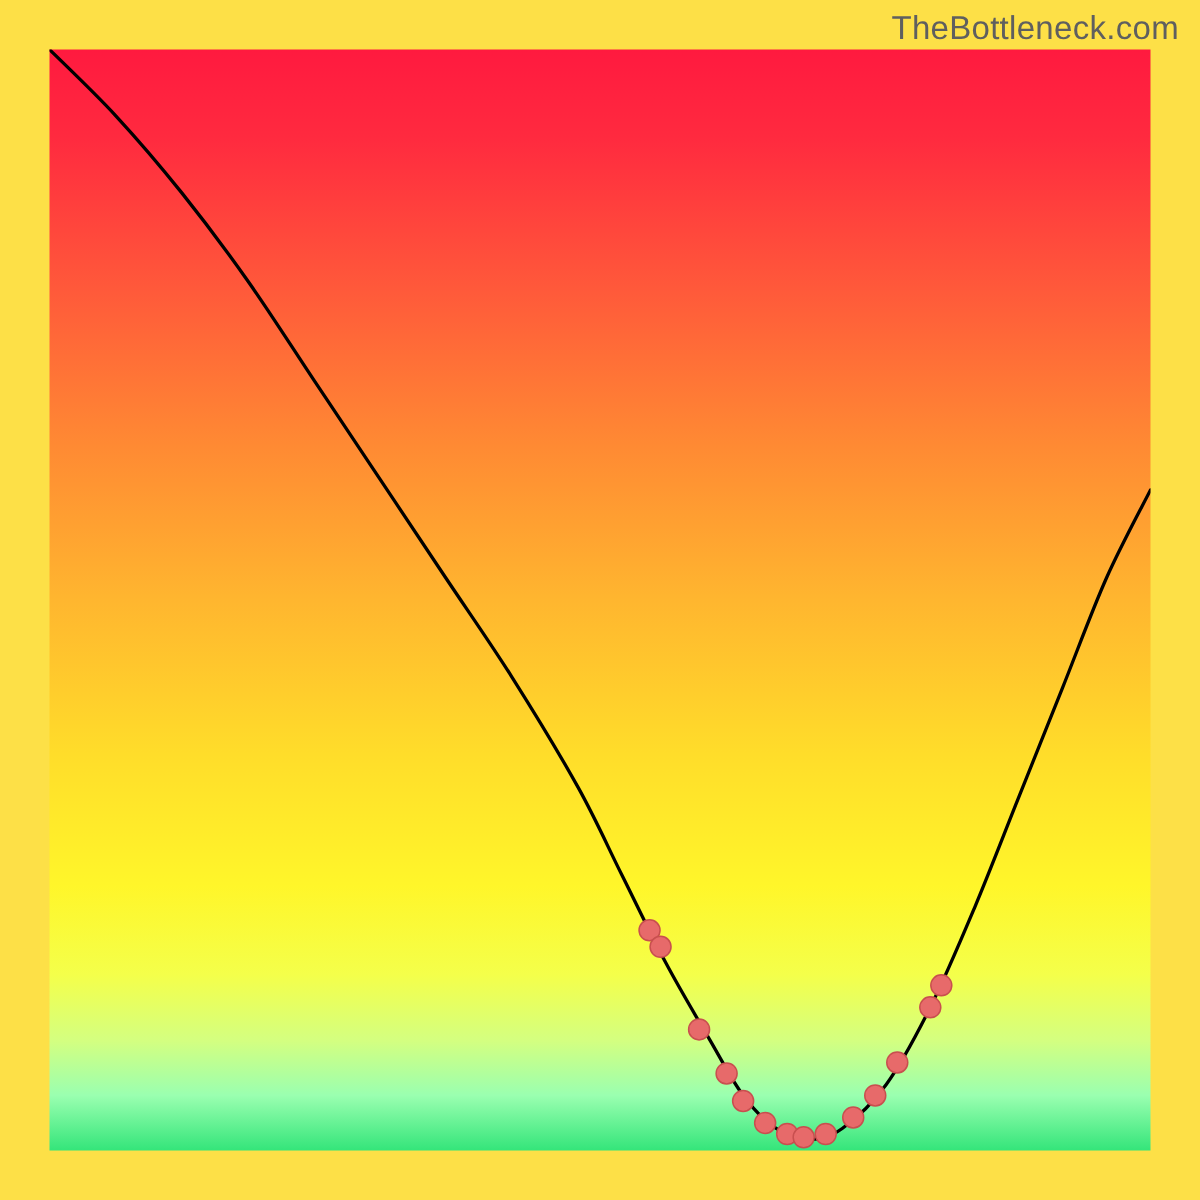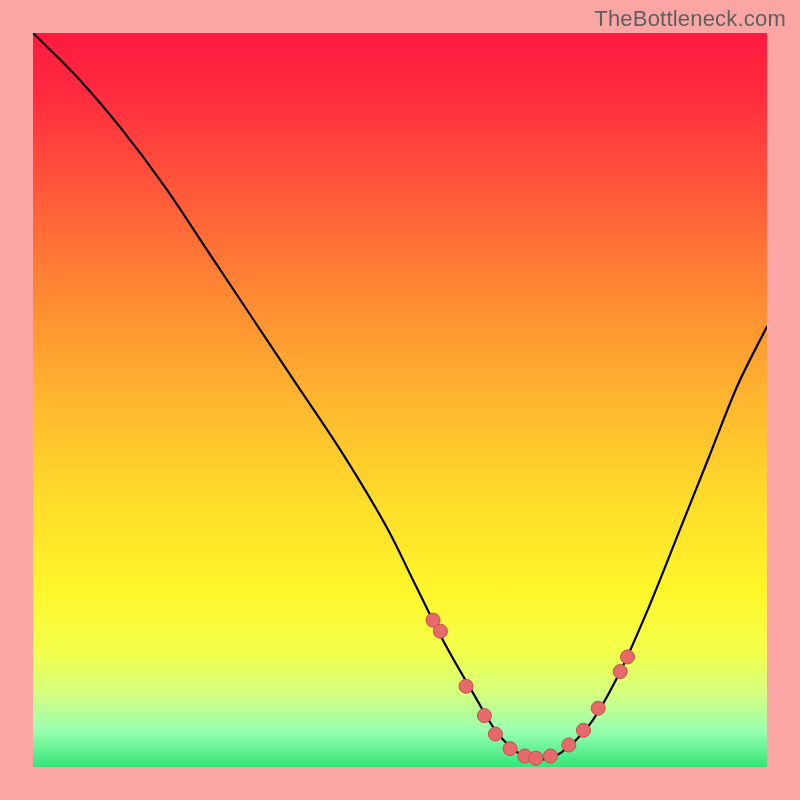--- a/index.html
+++ b/index.html
@@ -9,21 +9,21 @@
     height: 800px;
     background: #000;
     overflow: hidden;
   }
   .frame {
     position: absolute;
     left: 0;
     top: 0;
     width: 800px;
     height: 800px;
-    background: #fca5a5;
+    background: #fde047;
   }
   .plot {
     position: absolute;
     left: 33px;
     top: 33px;
     width: 734px;
     height: 734px;
     background: linear-gradient(to bottom,
       #ff1a3f 0%,
       #ff2a3f 8%,

